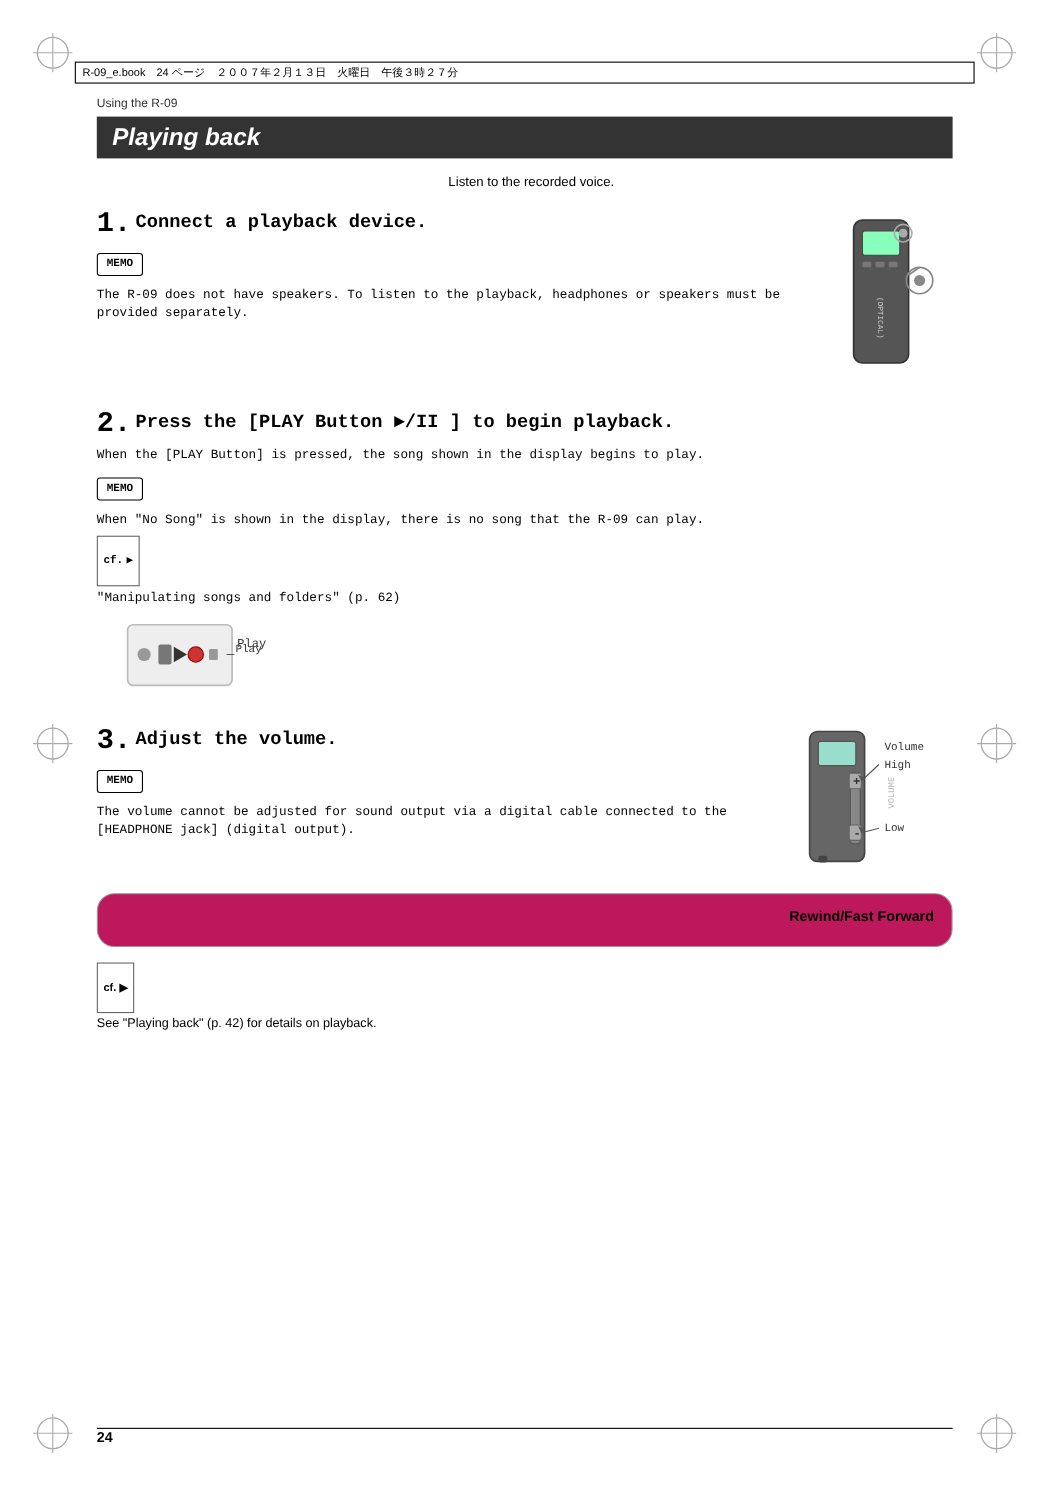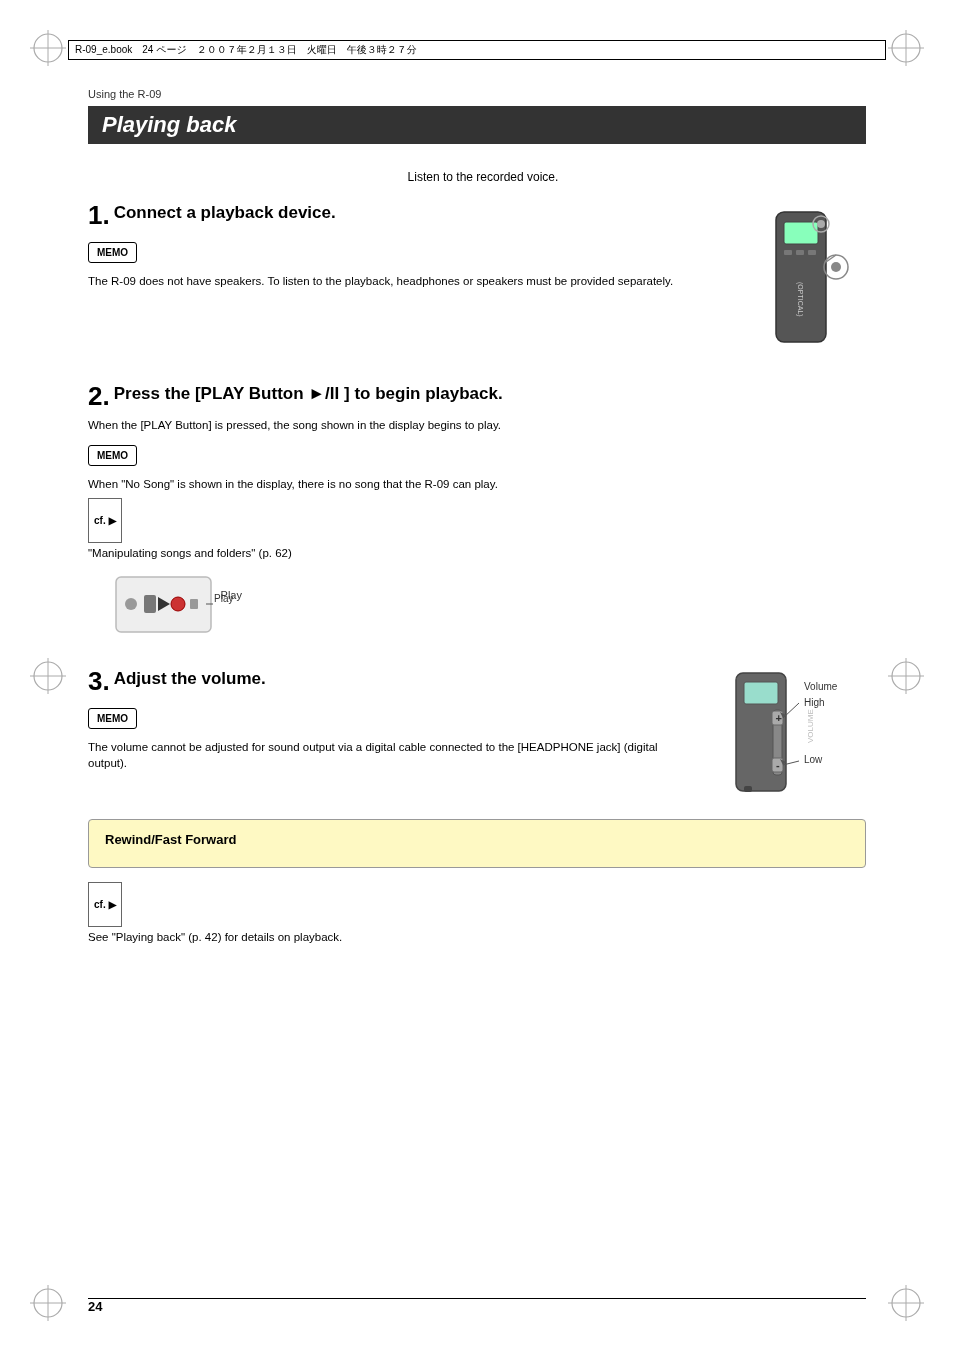--- a/index.html
+++ b/index.html
@@ -35,21 +35,21 @@
     .reg-tl { top: 30px; left: 30px; }
     .reg-tr { top: 30px; right: 30px; }
     .reg-ml { top: 50%; left: 30px; transform: translateY(-50%); }
     .reg-mr { top: 50%; right: 30px; transform: translateY(-50%); }
     .reg-bl { bottom: 30px; left: 30px; }
     .reg-br { bottom: 30px; right: 30px; }
 
     
     .header-bar {
       position: absolute;
-      top: 40px;
+      top: 56px;
       left: 68px;
       right: 68px;
       display: flex;
       align-items: center;
       border: 1px solid #000;
       padding: 2px 6px;
       font-size: 10px;
     }
 
     
@@ -67,37 +67,38 @@
       margin-bottom: 6px;
     }
 
     
     .title-bar {
       background: #333;
       color: #fff;
       font-size: 22px;
       font-weight: bold;
       padding: 6px 14px;
-      margin-bottom: 26px;
+      margin-bottom: 14px;
       font-style: italic;
     }
 
     .subtitle {
       font-size: 12px;
       margin-bottom: 18px;
       margin-left: 12px;
       text-align: center;
     }
 
     
     .step-section {
       display: flex;
       align-items: flex-start;
       margin-bottom: 18px;
       position: relative;
+      font-family: Liberation Mono, monospace;
     }
 
     .step-content {
       flex: 1;
     }
 
     .step-image {
       margin-left: 18px;
       flex-shrink: 0;
     }
@@ -146,24 +147,25 @@
     }
 
     .cf-text {
       font-size: 11.5px;
       margin-bottom: 8px;
     }
 
     
     .rff-box {
       border: 1.5px solid #999;
-      border-radius: 4px;
+      border-radius: 16px;
       padding: 12px 16px;
       margin: 14px 0;
-      background: #fef9c3;
+      background: #be185d;
+      text-align: right;
     }
 
     .rff-title {
       font-size: 13px;
       font-weight: bold;
       margin-bottom: 8px;
     }
 
     .rff-content {
       font-size: 12px;

